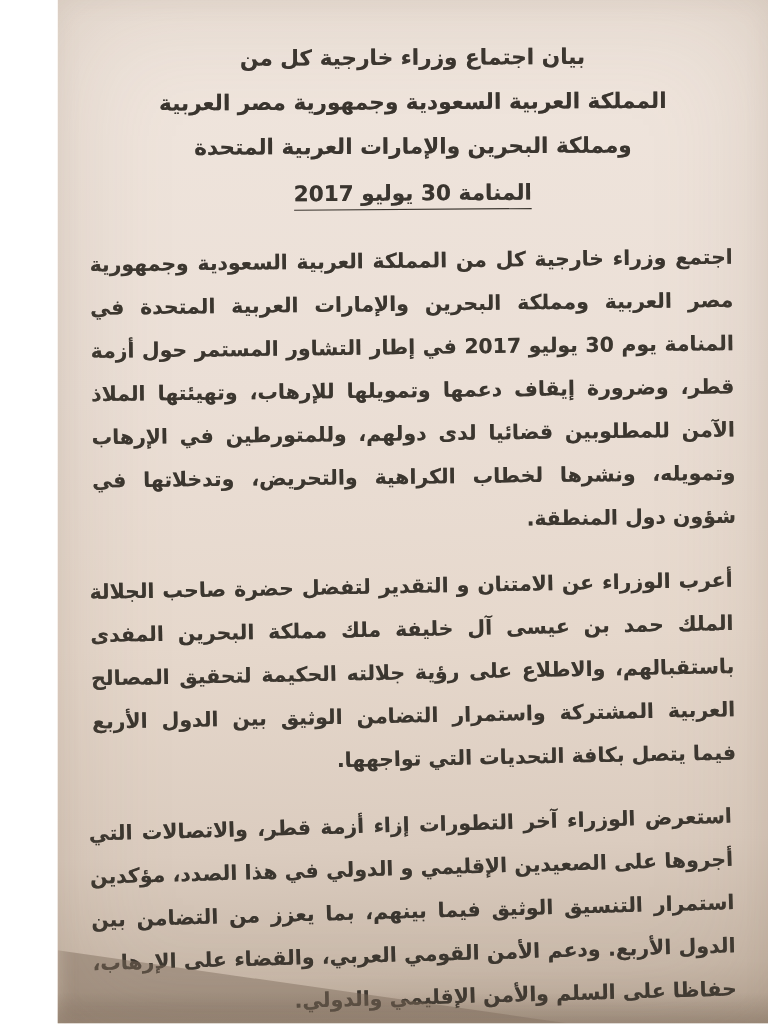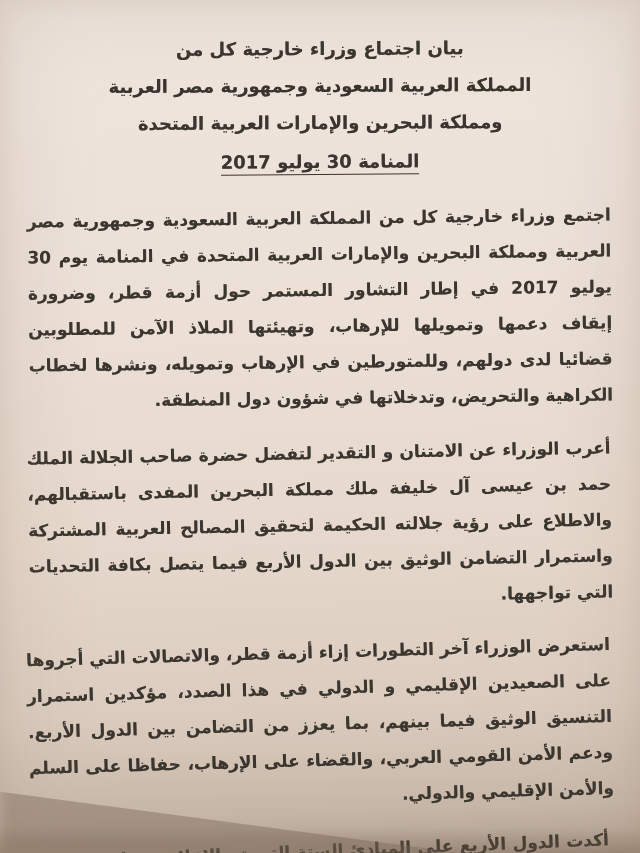--- a/index.html
+++ b/index.html
@@ -7,21 +7,21 @@
     padding: 0;
     width: 640px;
     height: 853px;
     overflow: hidden;
     font-family: "DejaVu Sans", sans-serif;
   }
 
   
   .photo {
     position: relative;
-    width: 640px;
+    width: 592px;
     height: 853px;
     background: linear-gradient(178deg,
       #f0e6de 0%,
       #ebdfd6 38%,
       #e6d8cc 62%,
       #dbccbf 82%,
       #c9b9aa 94%,
       #b3a292 100%);
     overflow: hidden;
   }

